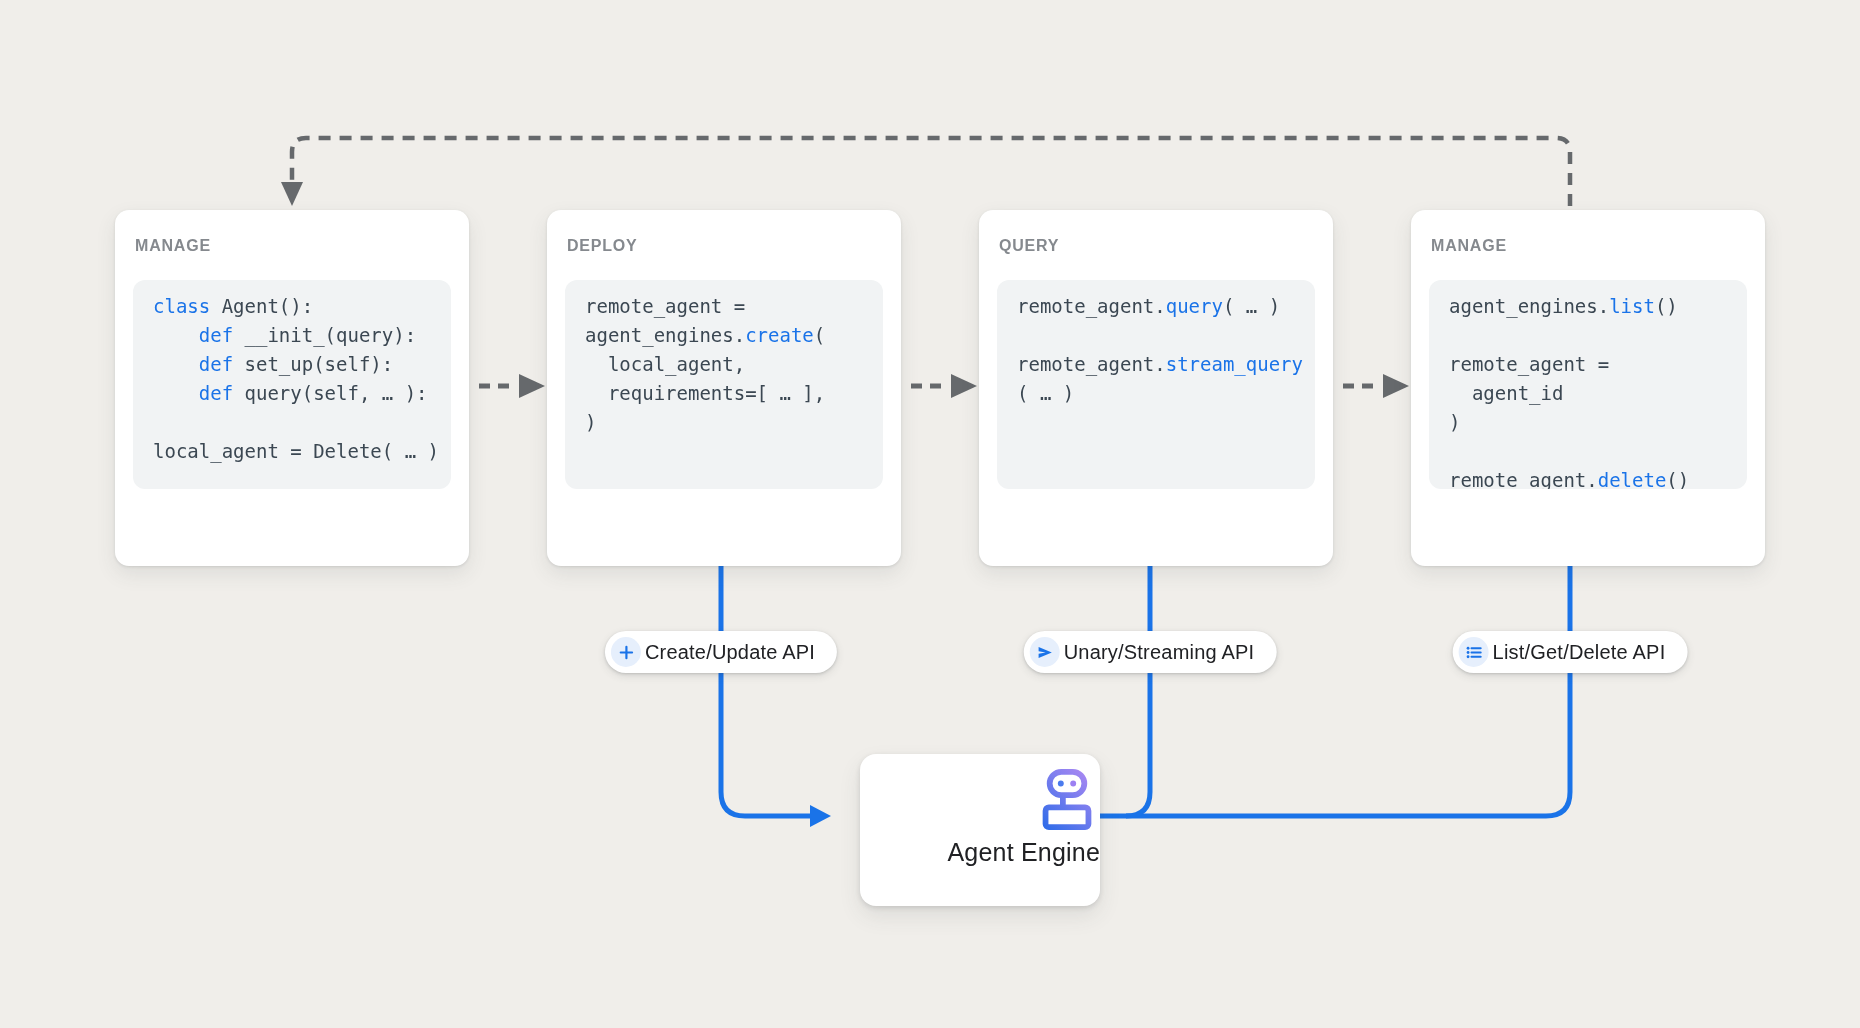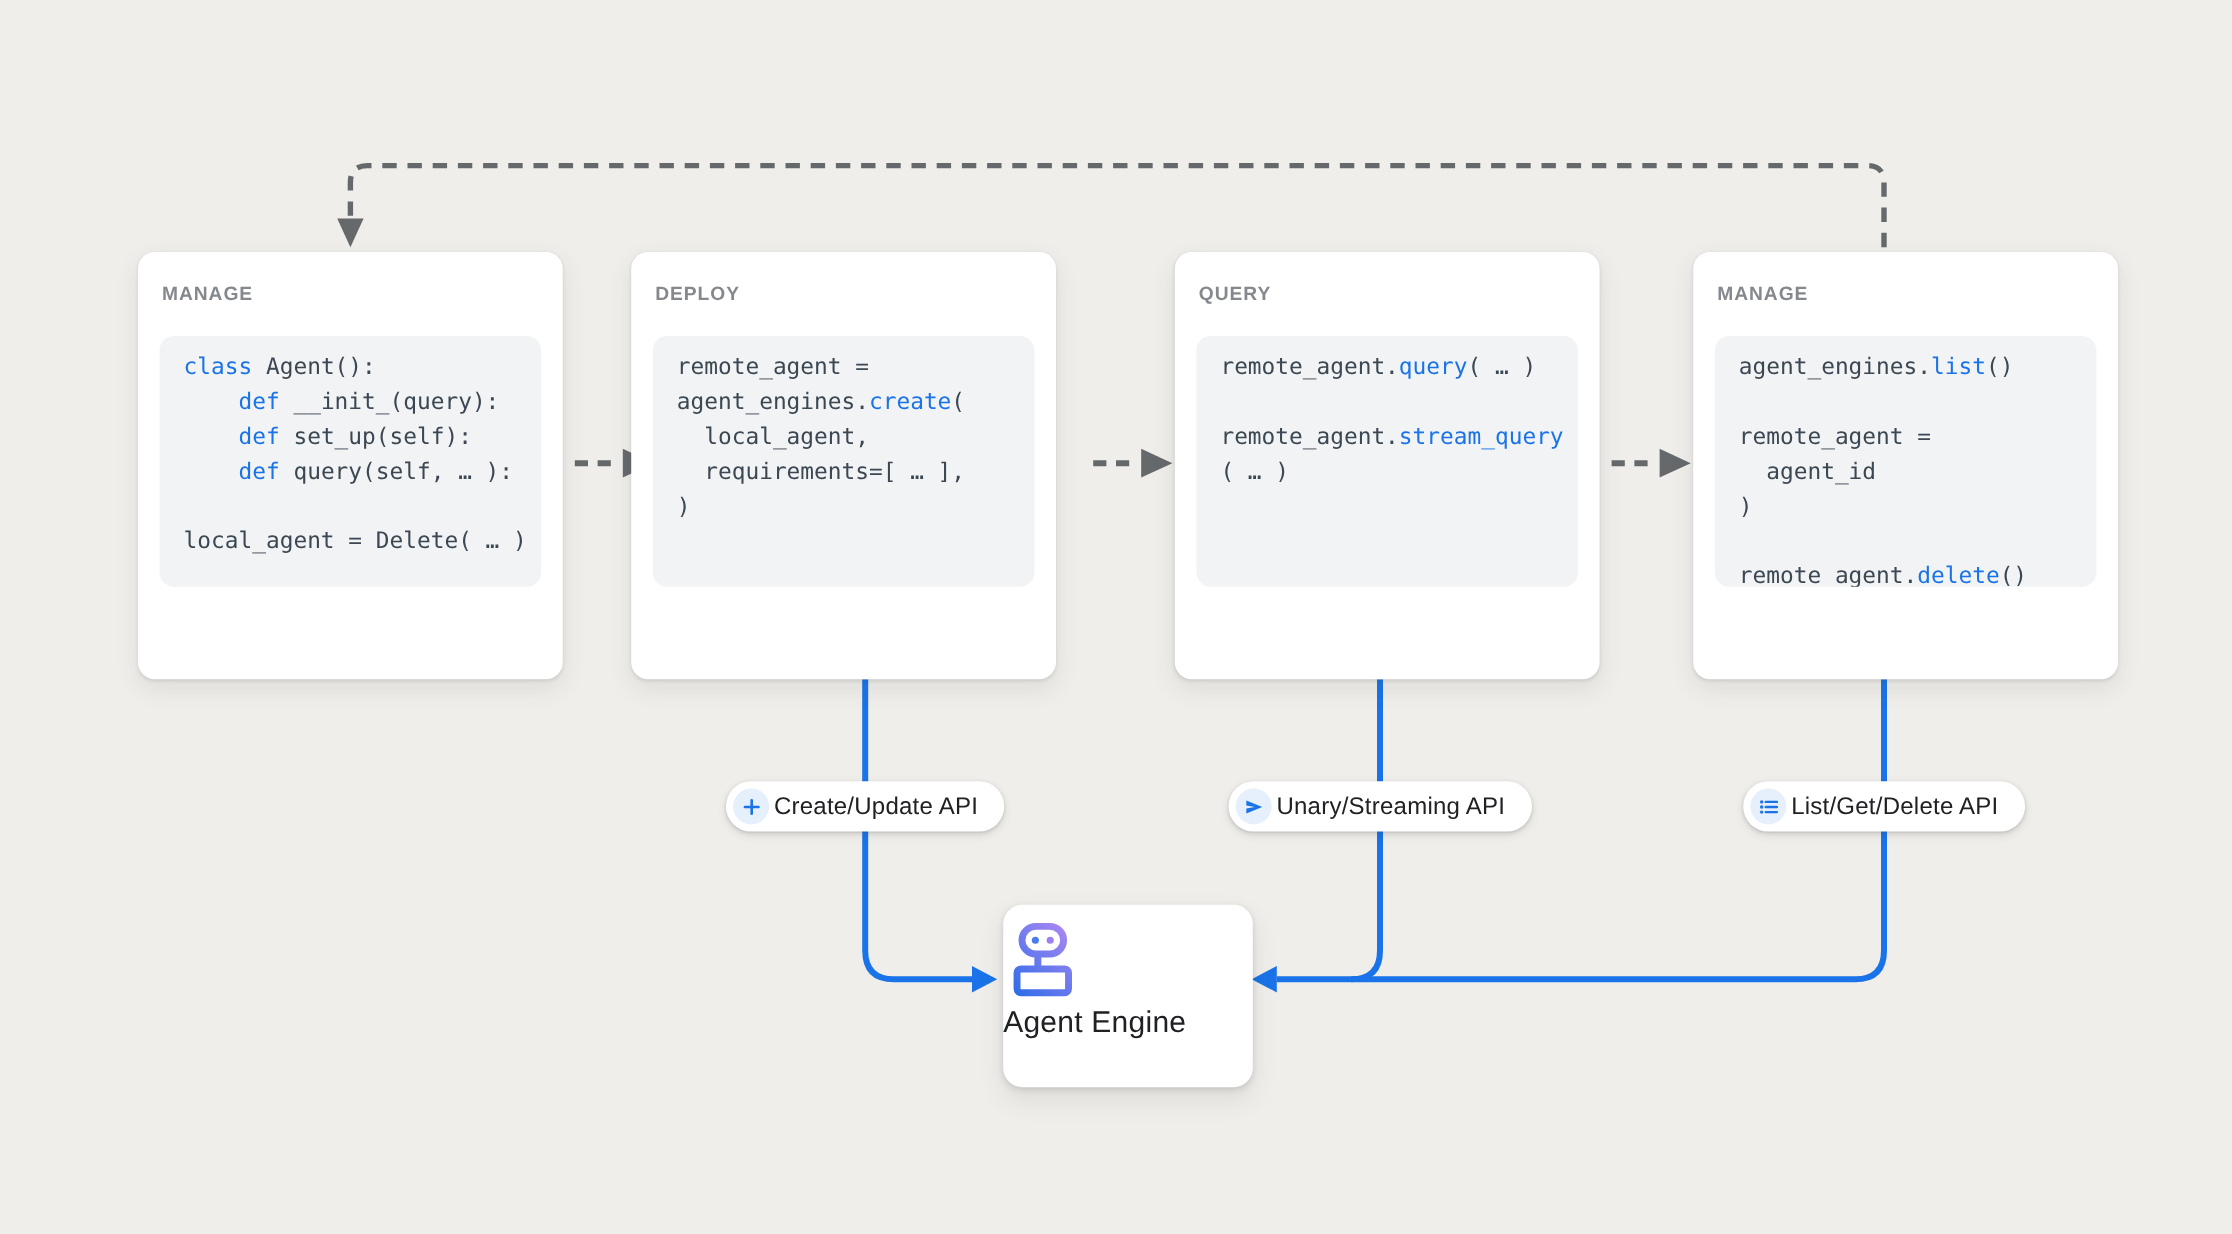--- a/index.html
+++ b/index.html
@@ -42,33 +42,32 @@
     font-size:19px;line-height:29px;white-space:pre;color:var(--code-text);
   }
   .code-line .kw{color:var(--keyword-blue);}
   .code-line .cm{color:var(--comment-gray);}
 
   .pill{
     position:absolute;top:631px;z-index:3;transform:translateX(-50%);
     height:42px;box-sizing:border-box;display:inline-flex;align-items:center;
     gap:4px;padding:0 22px 0 6px;background:var(--card-bg);border-radius:24px;
     box-shadow:0 1px 3px rgba(60,64,67,.22),0 3px 8px rgba(60,64,67,.12);
-    margin-top:20px;
   }
   .pill-icon-circle{
     width:30px;height:30px;border-radius:50%;background:var(--pill-icon-bg);
     display:flex;align-items:center;justify-content:center;flex:0 0 auto;
   }
   .pill-label{font-size:20px;color:var(--label-dark);letter-spacing:.2px;}
 
   .engine-card{
-    position:absolute;left:836px;top:754px;width:208px;height:152px;z-index:3;
+    position:absolute;left:860px;top:754px;width:240px;height:152px;z-index:3;
     background:var(--card-bg);border-radius:16px;
     box-shadow:0 2px 5px rgba(60,64,67,.16),0 10px 22px rgba(60,64,67,.10);
-    display:flex;flex-direction:column;align-items:flex-start;
+    display:flex;flex-direction:column;align-items:flex-end;
   }
   .engine-card .robot{margin-top:13px;}
   .engine-label{margin-top:5px;font-size:25px;font-weight:500;color:var(--label-dark);letter-spacing:.2px;}
 </style>
 </head>
 <body>
 
 <div class="canvas">
 
   <svg class="wires" width="1860" height="1028" viewBox="0 0 1860 1028">
@@ -94,21 +93,21 @@
     <div class="card-title">MANAGE</div>
     <div class="code-block">
         <div class="code-line"><span class="kw">class</span><span> Agent():</span></div>
         <div class="code-line"><span>    </span><span class="kw">def</span><span> __init_(query):</span></div>
         <div class="code-line"><span>    </span><span class="kw">def</span><span> set_up(self):</span></div>
         <div class="code-line"><span>    </span><span class="kw">def</span><span> query(self, … ):</span></div>
         <div class="code-line">&nbsp;</div>
         <div class="code-line"><span>local_agent = Delete( … )</span></div>
       </div>
   </div>
-  <div class="card" style="left:526px">
+  <div class="card" style="left:547px">
     <div class="card-title">DEPLOY</div>
     <div class="code-block">
         <div class="code-line"><span>remote_agent =</span></div>
         <div class="code-line"><span>agent_engines.</span><span class="kw">create</span><span>(</span></div>
         <div class="code-line"><span>  local_agent,</span></div>
         <div class="code-line"><span>  requirements=[ … ],</span></div>
         <div class="code-line"><span>)</span></div>
         <div class="code-line">&nbsp;</div>
       </div>
   </div>

